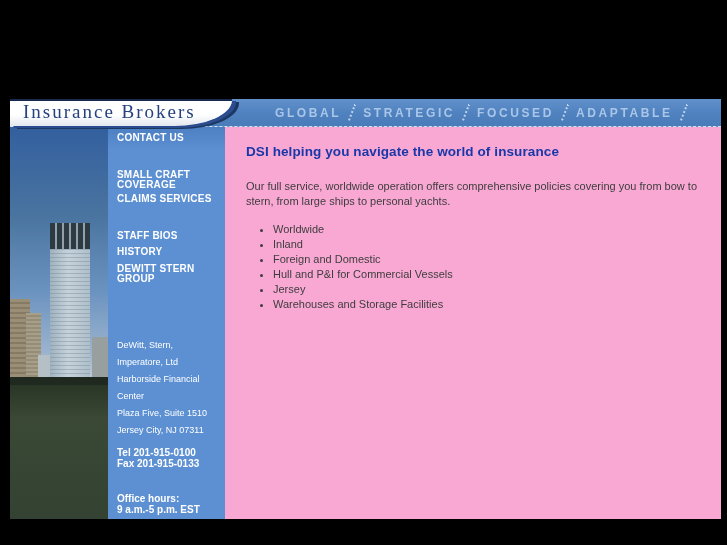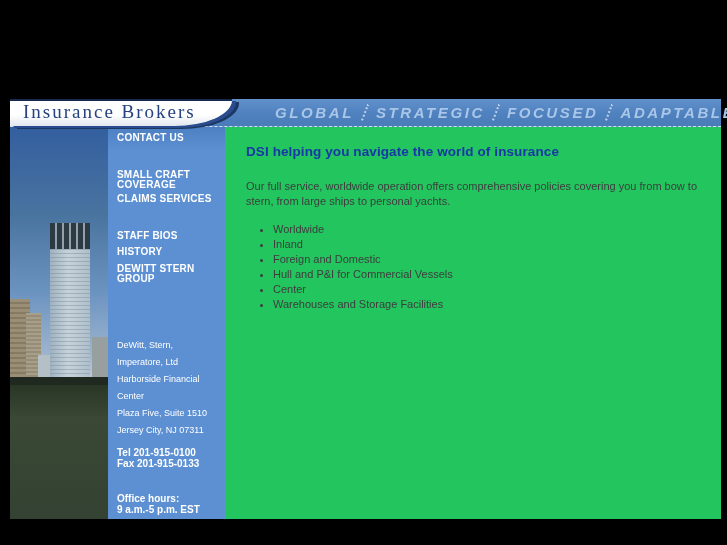--- a/index.html
+++ b/index.html
@@ -10,23 +10,22 @@
   .page { position:absolute; left:10px; top:99px; width:711px; height:420px; }
 
   
   .topbar {
     position:absolute; left:0; top:0; width:711px; height:28px; box-sizing:border-box;
     background:linear-gradient(180deg,#6191cb 0%,#4f81bf 55%,#4a7cba 100%);
     border-bottom:1px dashed rgba(255,255,255,.72);
   }
   .topnav { position:absolute; left:255px; top:0; height:27px; display:flex; align-items:center; }
   .topnav .word {
-    font-size:15px; font-weight:bold; letter-spacing:2.6px; color:#a9c6e8; margin:0 10px;
+    font-size:12px; font-weight:bold; letter-spacing:2.6px; color:#a9c6e8; margin:0 10px;
     white-space:nowrap;
-    font-style:italic;
   }
   .slash { width:0; height:17px; border-left:2px dotted #d3e2f4; transform:rotate(21deg); opacity:.85; }
 
   
   .banner {
     position:absolute; left:0; top:0; width:222px; height:27px; box-sizing:border-box; z-index:3;
     background:linear-gradient(180deg,#ffffff 55%,#e2e7ef 100%);
     border-top:2px solid #18294e;
     border-bottom-right-radius:58px 26px;
     box-shadow:4px 2px 0 0 #2b4c8e, 7px 3px 0 0 #1d3763;
@@ -78,21 +77,21 @@
   .mb27 { margin-bottom:27px; } .mb5 { margin-bottom:5px; } .mb4 { margin-bottom:4px; }
   .mb6 { margin-bottom:6px; } .mb15 { margin-bottom:7px; }
   .contact-block { margin-top:auto; color:#fff; }
   .address { font-size:9px; line-height:17px; white-space:pre-line; margin-bottom:8px; }
   .phone, .hours { font-size:10px; font-weight:bold; line-height:11px; white-space:pre-line; }
   .phone { margin-bottom:24px; }
 
   
   .main {
     position:absolute; left:215px; top:28px; right:0; bottom:0; box-sizing:border-box;
-    background:#22c55e; padding:17px 20px 0 21px;
+    background:#f9a8d4; padding:17px 20px 0 21px;
   }
   .main h1 { font-size:13.5px; color:#1838a8; margin:0; font-weight:bold; letter-spacing:.1px; }
   .intro { margin-top:20px; font-size:11px; color:#3d3d3d; line-height:15px; max-width:472px; }
   .main ul { margin:13px 0 0 0; padding-left:27px; }
   .main li { font-size:11px; color:#3d3d3d; line-height:15px; }
 </style>
 </head>
 <body>
 
 <div class="stage">
@@ -149,19 +148,19 @@
     </div>
 
     <div class="main">
       <h1>DSI helping you navigate the world of insurance</h1>
       <p class="intro">Our full service, worldwide operation offers comprehensive policies covering you from bow to stern, from large ships to personal yachts.</p>
       <ul>
         <li>Worldwide</li>
         <li>Inland</li>
         <li>Foreign and Domestic</li>
         <li>Hull and P&amp;I for Commercial Vessels</li>
-        <li>Center</li>
+        <li>Jersey</li>
         <li>Warehouses and Storage Facilities</li>
       </ul>
     </div>
 
   </div>
 </div>
 
 </body></html>

